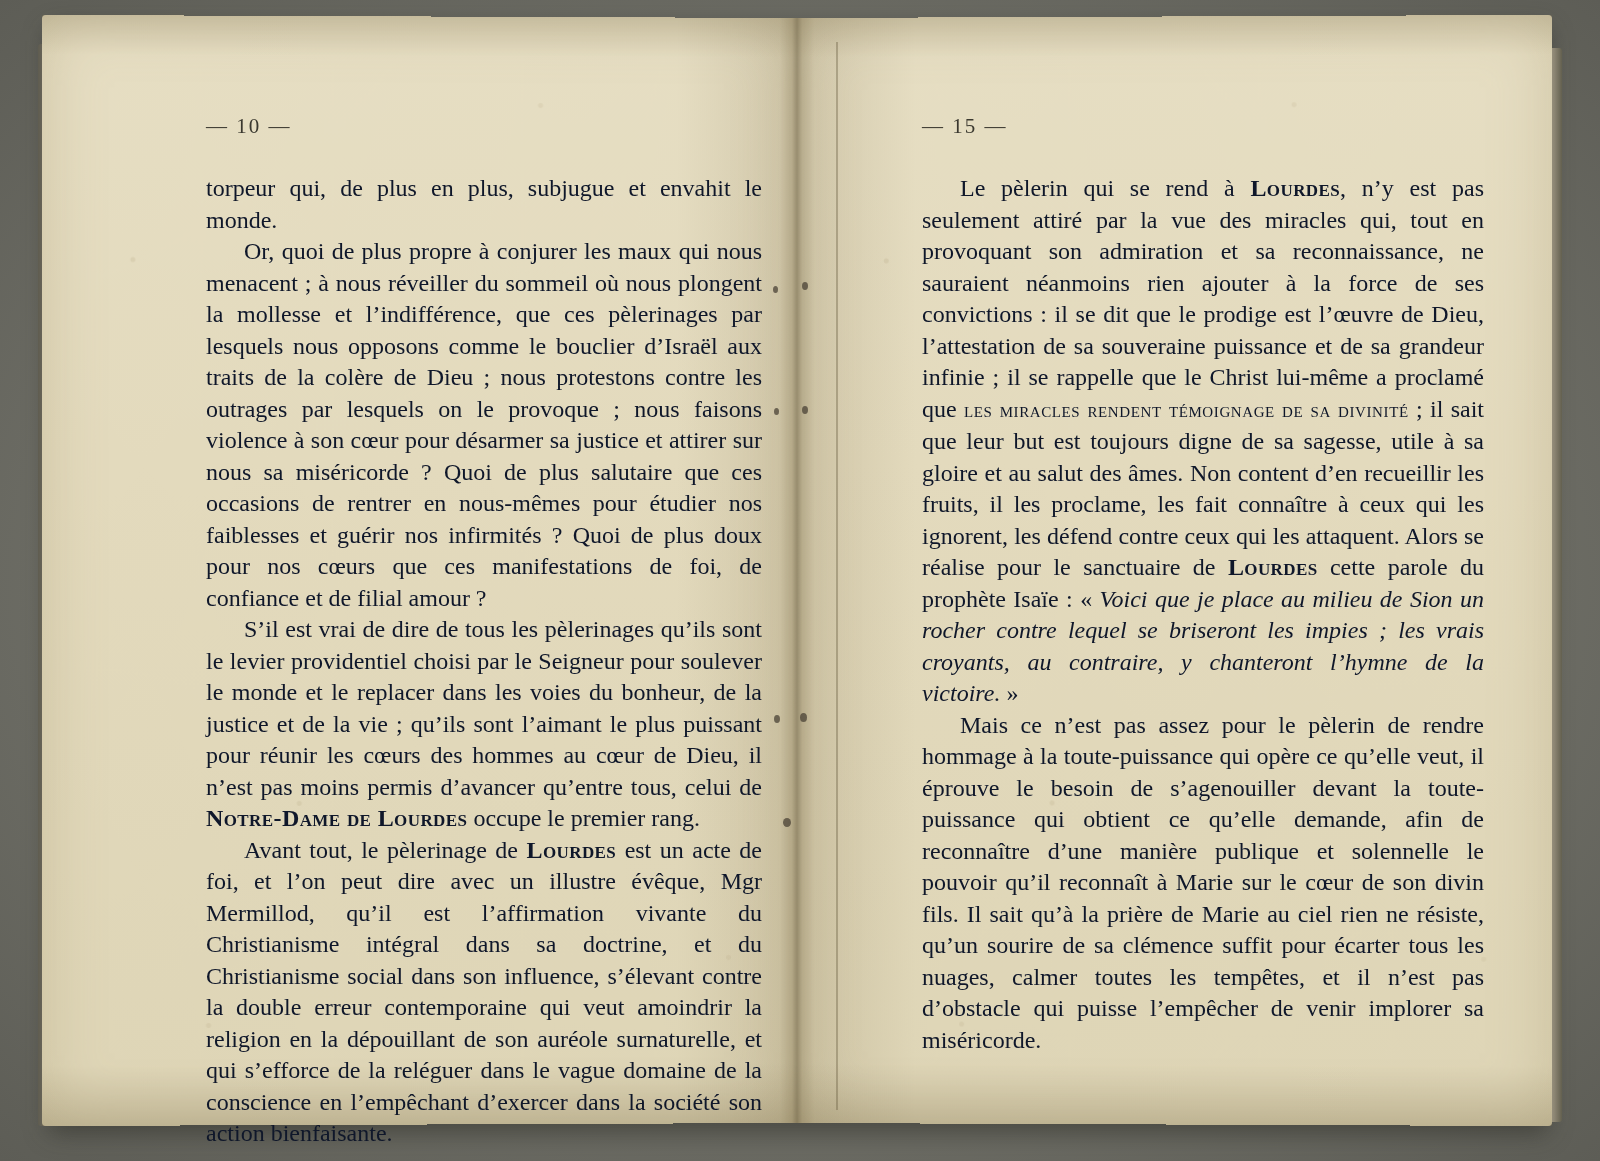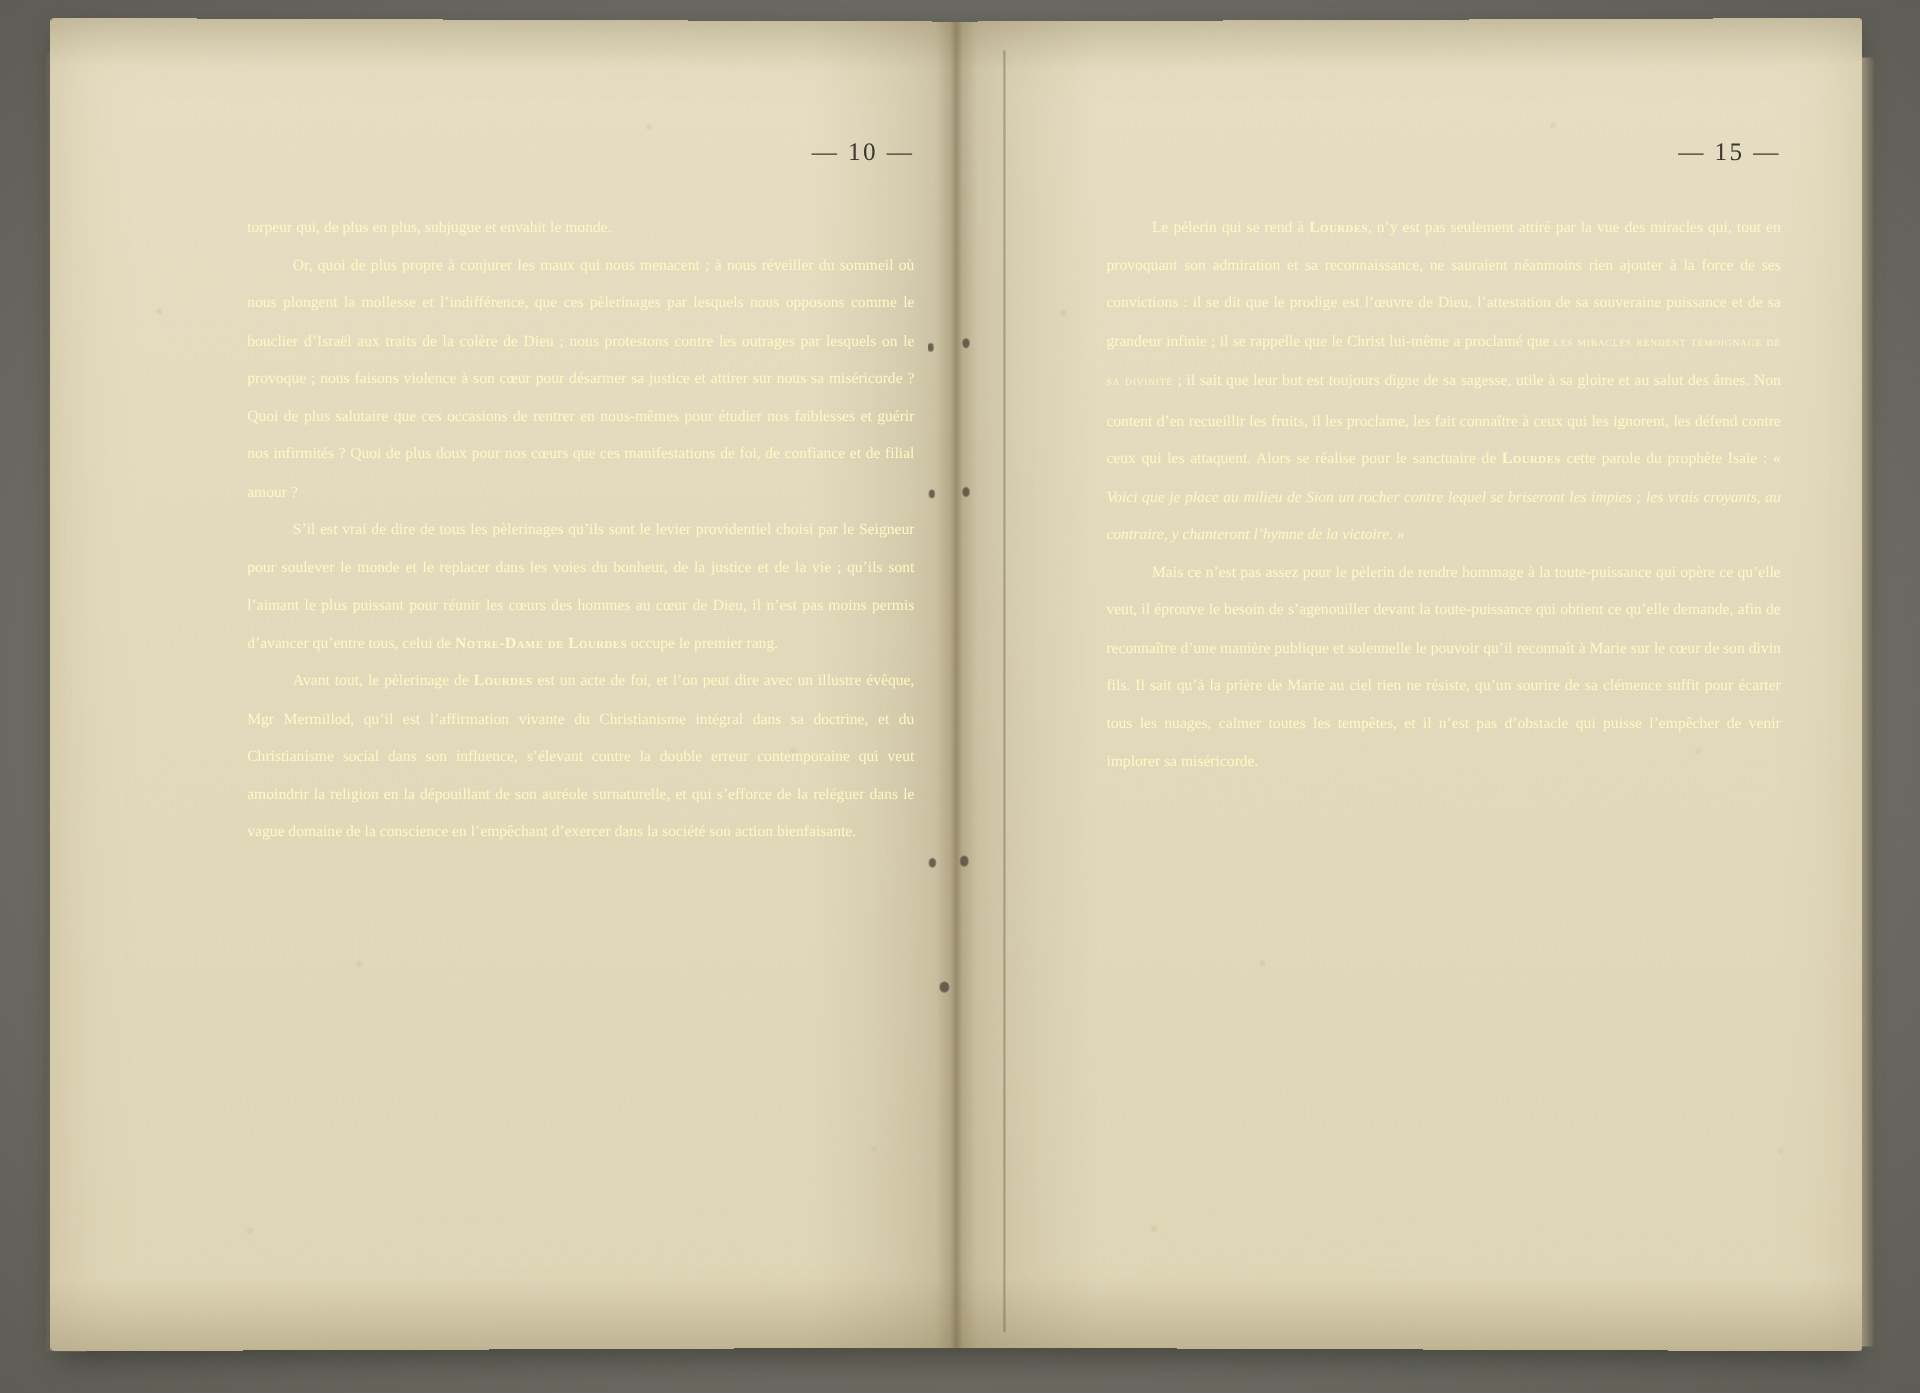--- a/index.html
+++ b/index.html
@@ -117,32 +117,32 @@
     height: 1074px;
     background: linear-gradient(90deg, #cfc6aa 0%, #8d8674 70%, #63604f 100%);
     border-radius: 0 3px 3px 0;
   }
   
   .col {
     position: absolute;
     color: #2b2a24;
   }
   .folio {
-    text-align: right;
+    text-align: left;
     font-size: 21px;
     letter-spacing: 2px;
     color: #3a382f;
     margin-bottom: 34px;
   }
   .body {
-    font-size: 13px;
+    font-size: 24px;
     line-height: 31.5px;
     text-align: justify;
     text-justify: inter-word;
-    color: #fef9c3;
+    color: #0f172a;
   }
   .body p {
     margin: 0;
     text-indent: 38px;
   }
   .body p.noindent { text-indent: 0; }
   .sc {
     font-variant: small-caps;
     letter-spacing: 0.4px;
     font-weight: bold;

